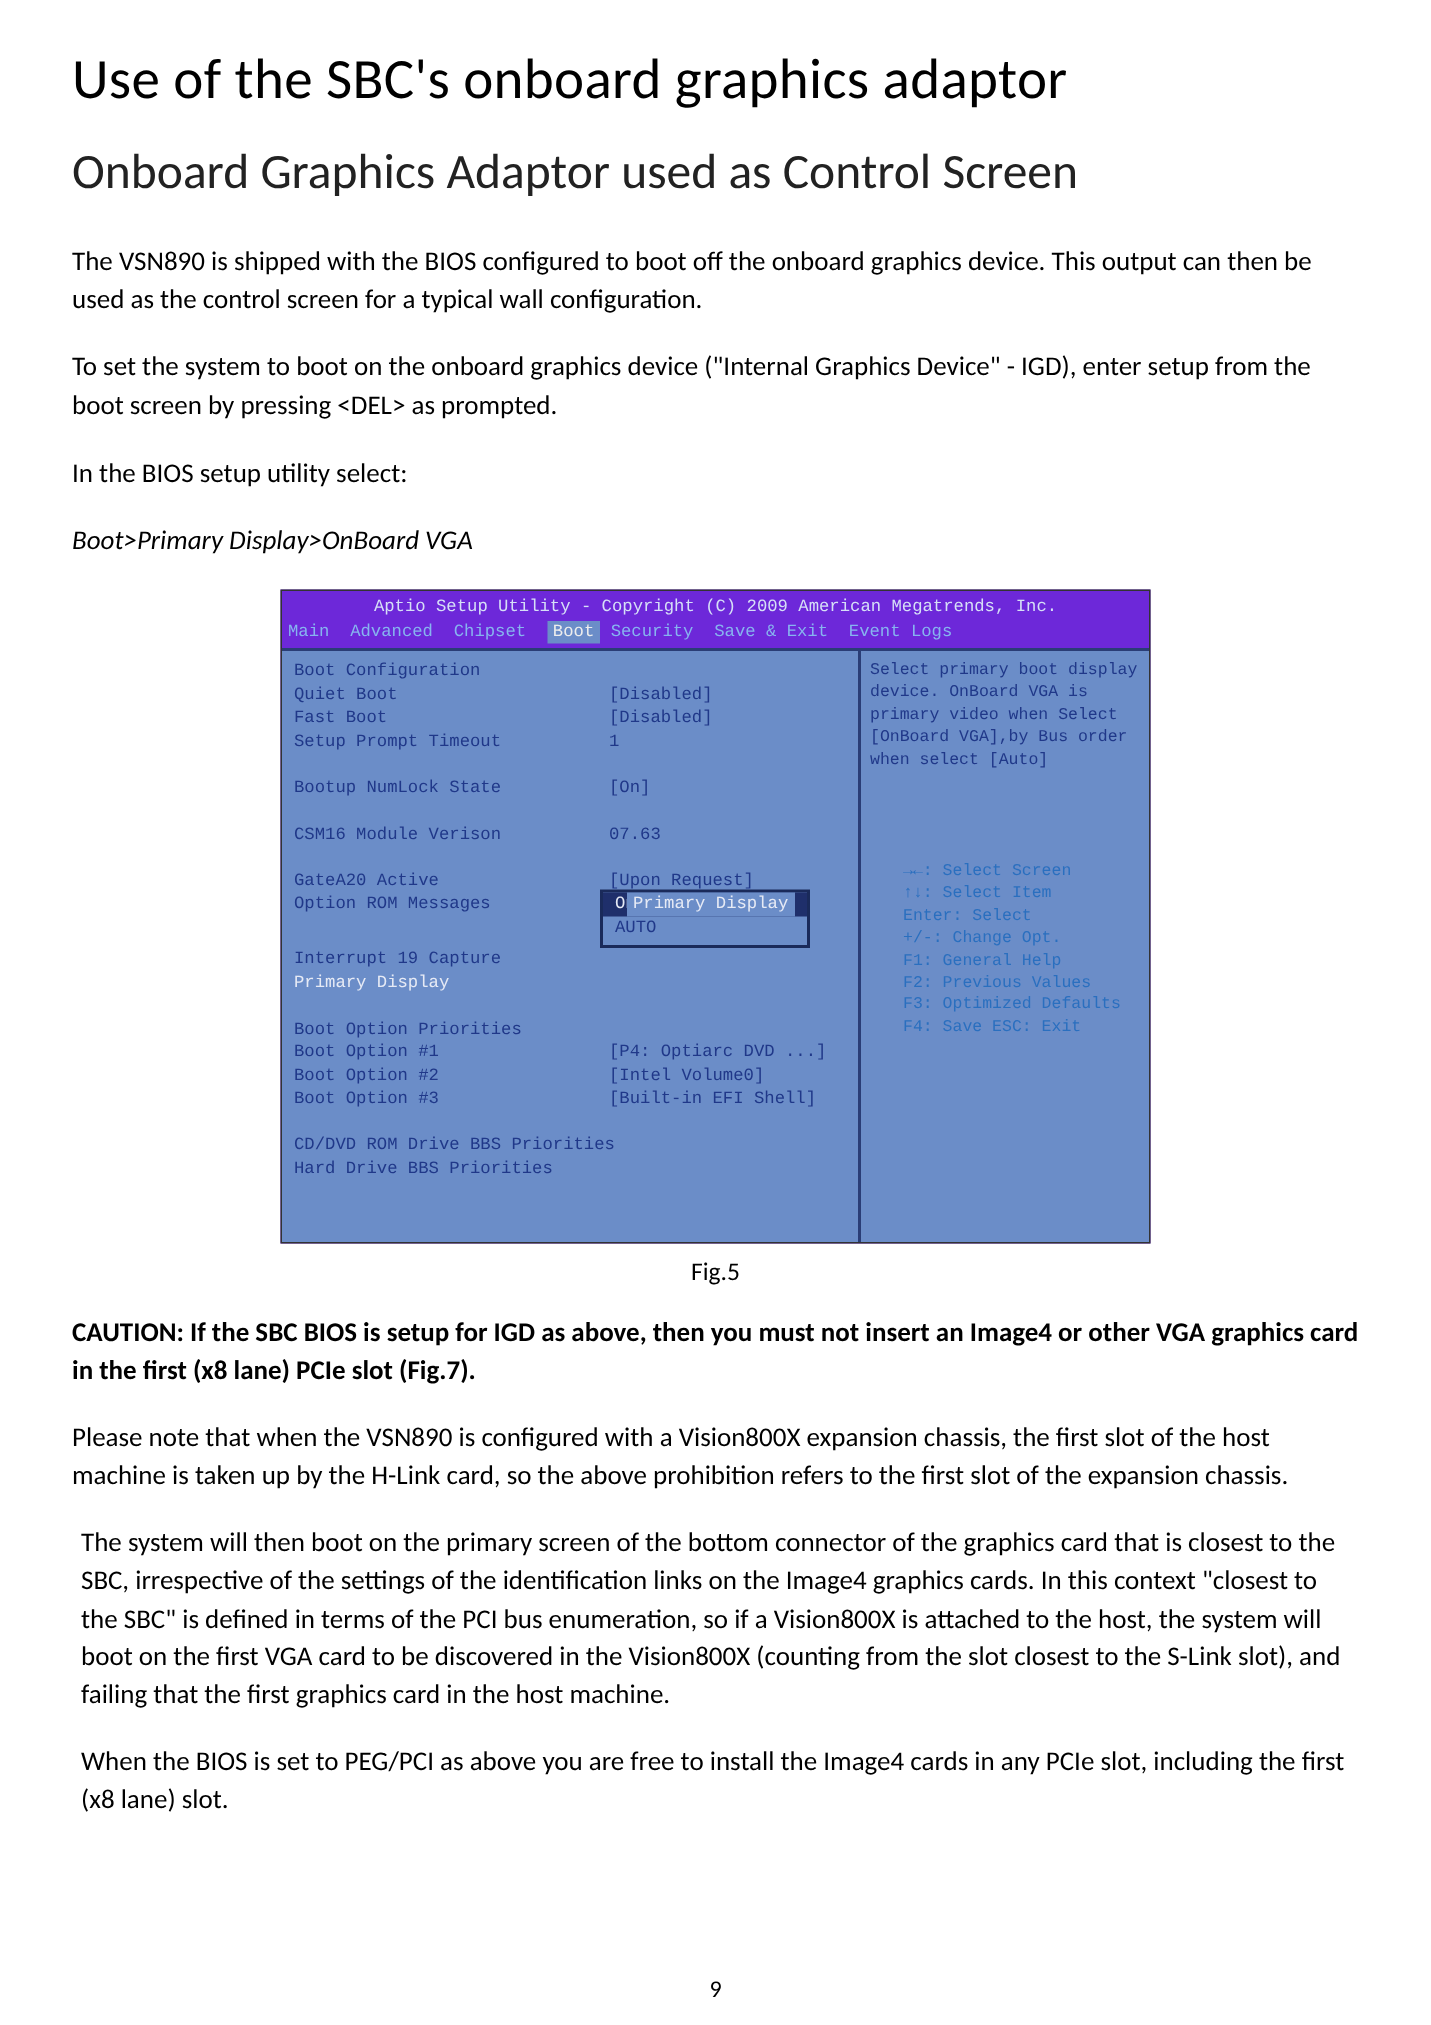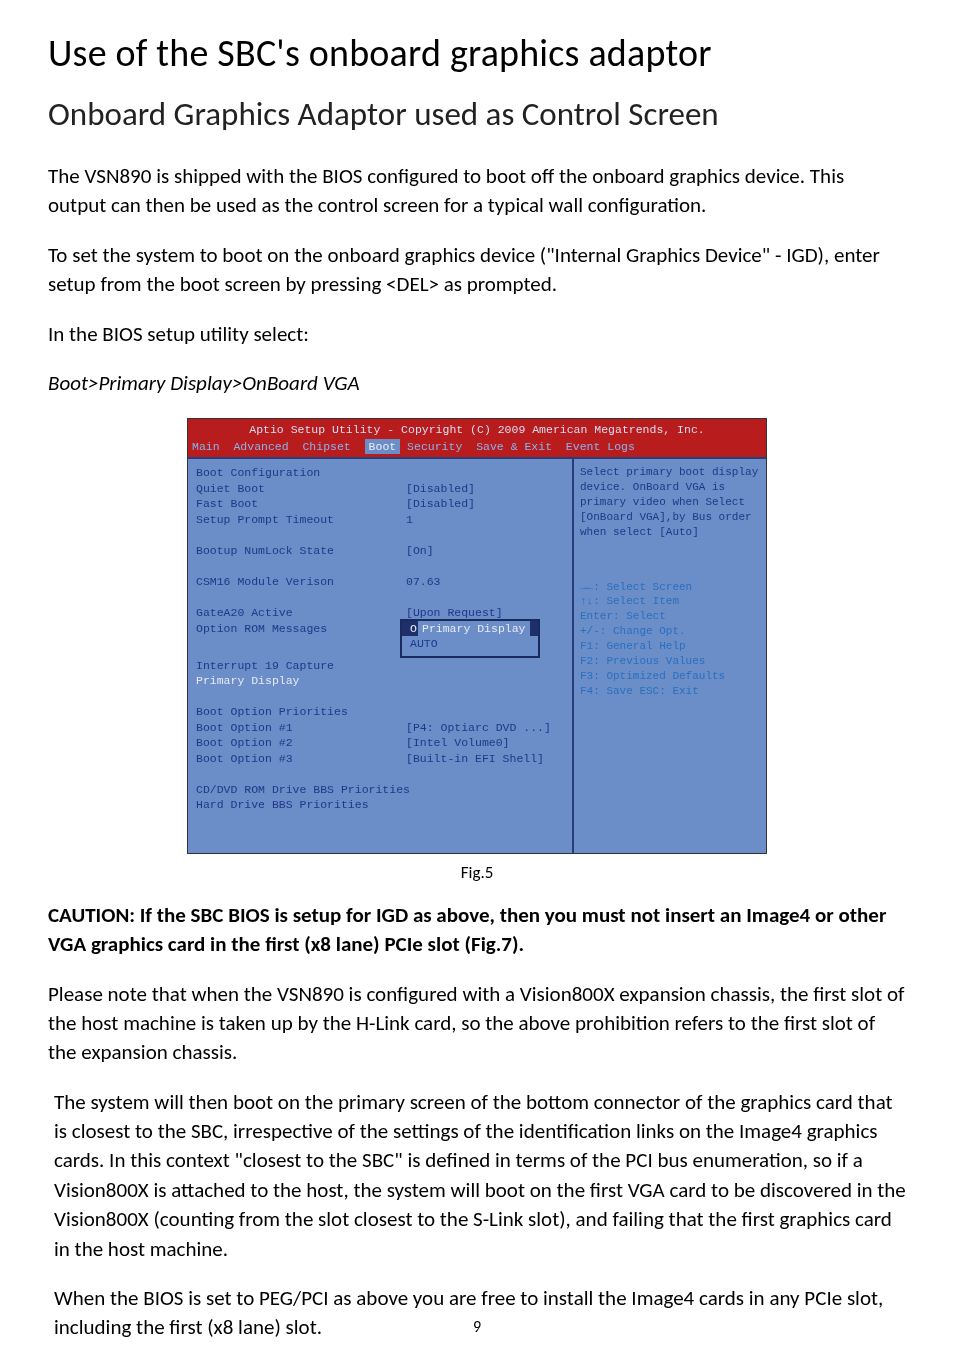--- a/index.html
+++ b/index.html
@@ -19,35 +19,35 @@
     margin-bottom: 18px;
     letter-spacing: 0.2px;
   }
   h2 {
     color: #222;
     font-size: 33px;
     font-weight: 400;
     margin-bottom: 28px;
   }
   p {
-    font-size: 21px;
+    font-size: 18px;
     line-height: 1.4;
     margin-bottom: 20px;
     color: #000;
   }
   .italic { font-style: italic; }
   .bold { font-weight: 700; }
   .bios-wrap {
     display: flex;
     justify-content: center;
     margin: 10px 0 8px 0;
   }
   .bios {
     width: 580px;
-    background: #b91c1c;
+    background: #6d28d9;
     font-family: 'Courier New', monospace;
     font-size: 11.5px;
     line-height: 1.35;
     position: relative;
     border: 1px solid #333;
   }
   .bios-top {
     text-align: center;
     color: #d6dff7;
     padding: 3px 0 0 0;
@@ -103,23 +103,23 @@
     left: 16px;
   }
   .popup-item {
     padding: 0 8px;
     color: #203889;
   }
   .popup-item.sel {
     background: #1f2f6b;
     color: #e6eaf5;
   }
-  .bios-right-help { color: #203889; margin-bottom: 40px; }
+  .bios-right-help { color: #203889; margin-bottom: 60px; }
   .bios-right-keys { color: #206ecb; font-size: 11px; }
-  .bios-right-keys div { color: #2a6fbf; }
+  .bios-right-keys div { color: #2a6fbf; margin-left: 22px; }
   .fig-caption {
     text-align: center;
     font-size: 17px;
     margin-bottom: 18px;
   }
   .pagenum {
     position: absolute;
     bottom: 14px;
     left: 0; right: 0;
     text-align: center;

